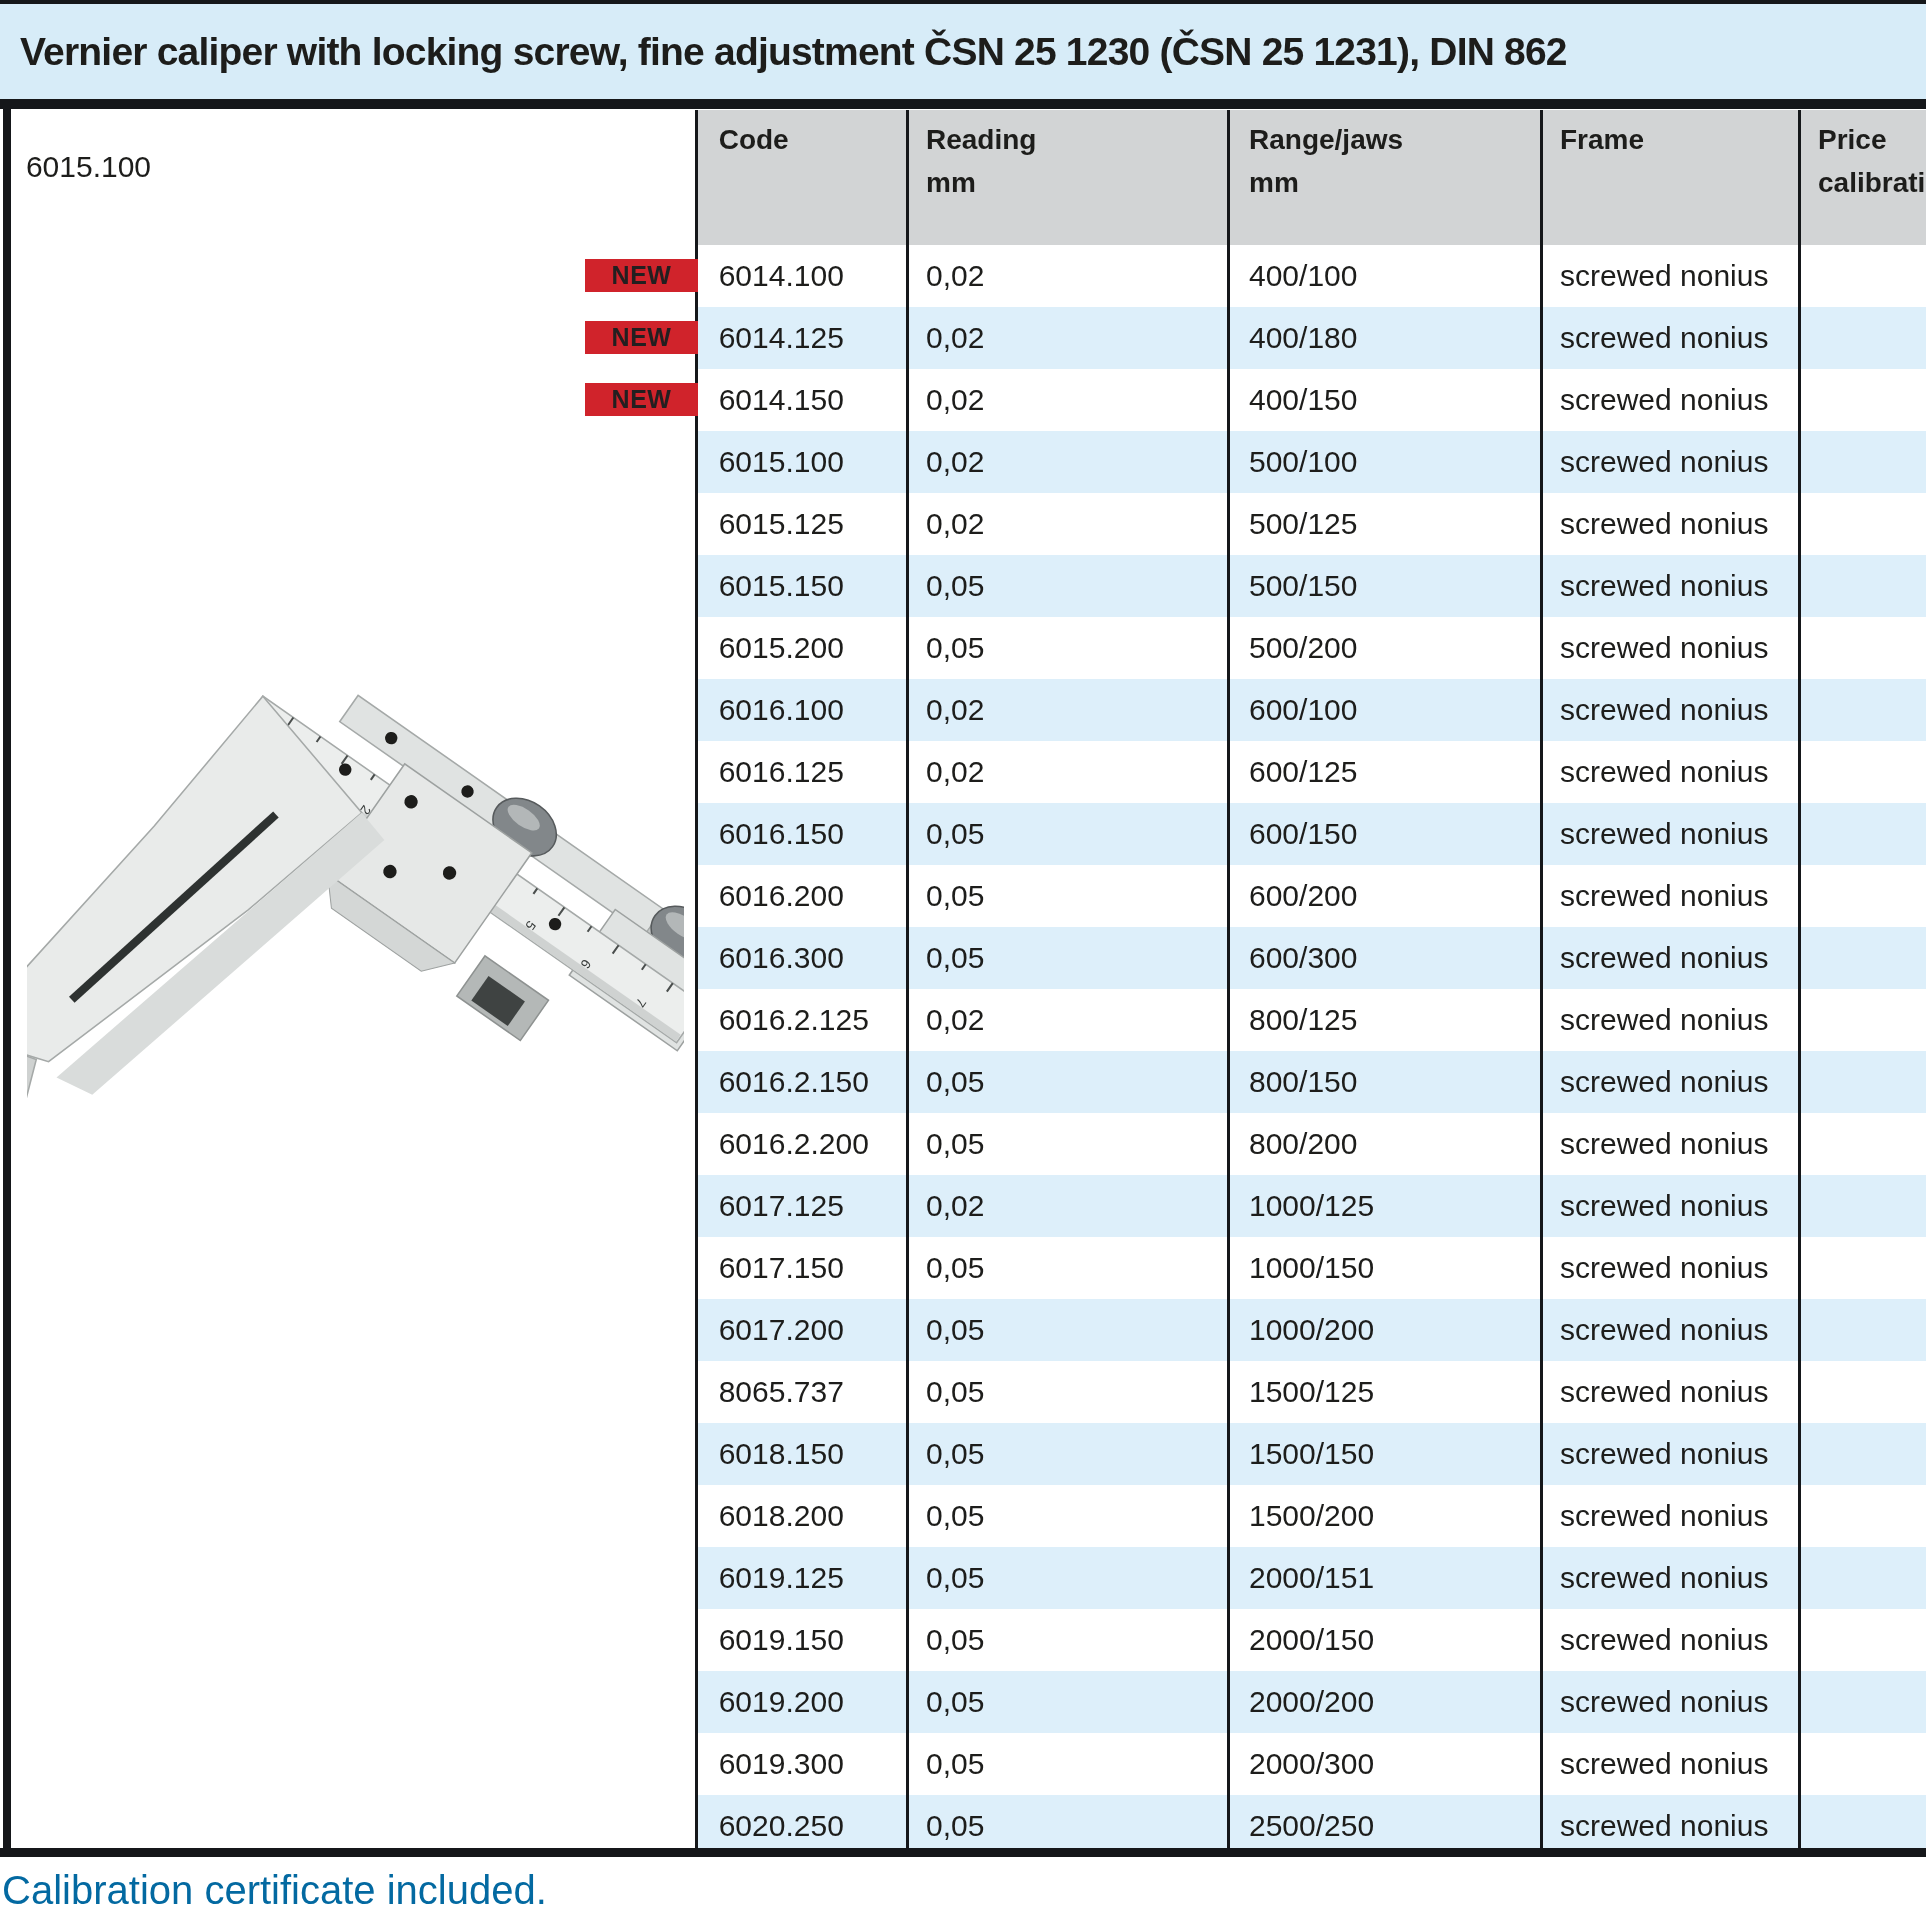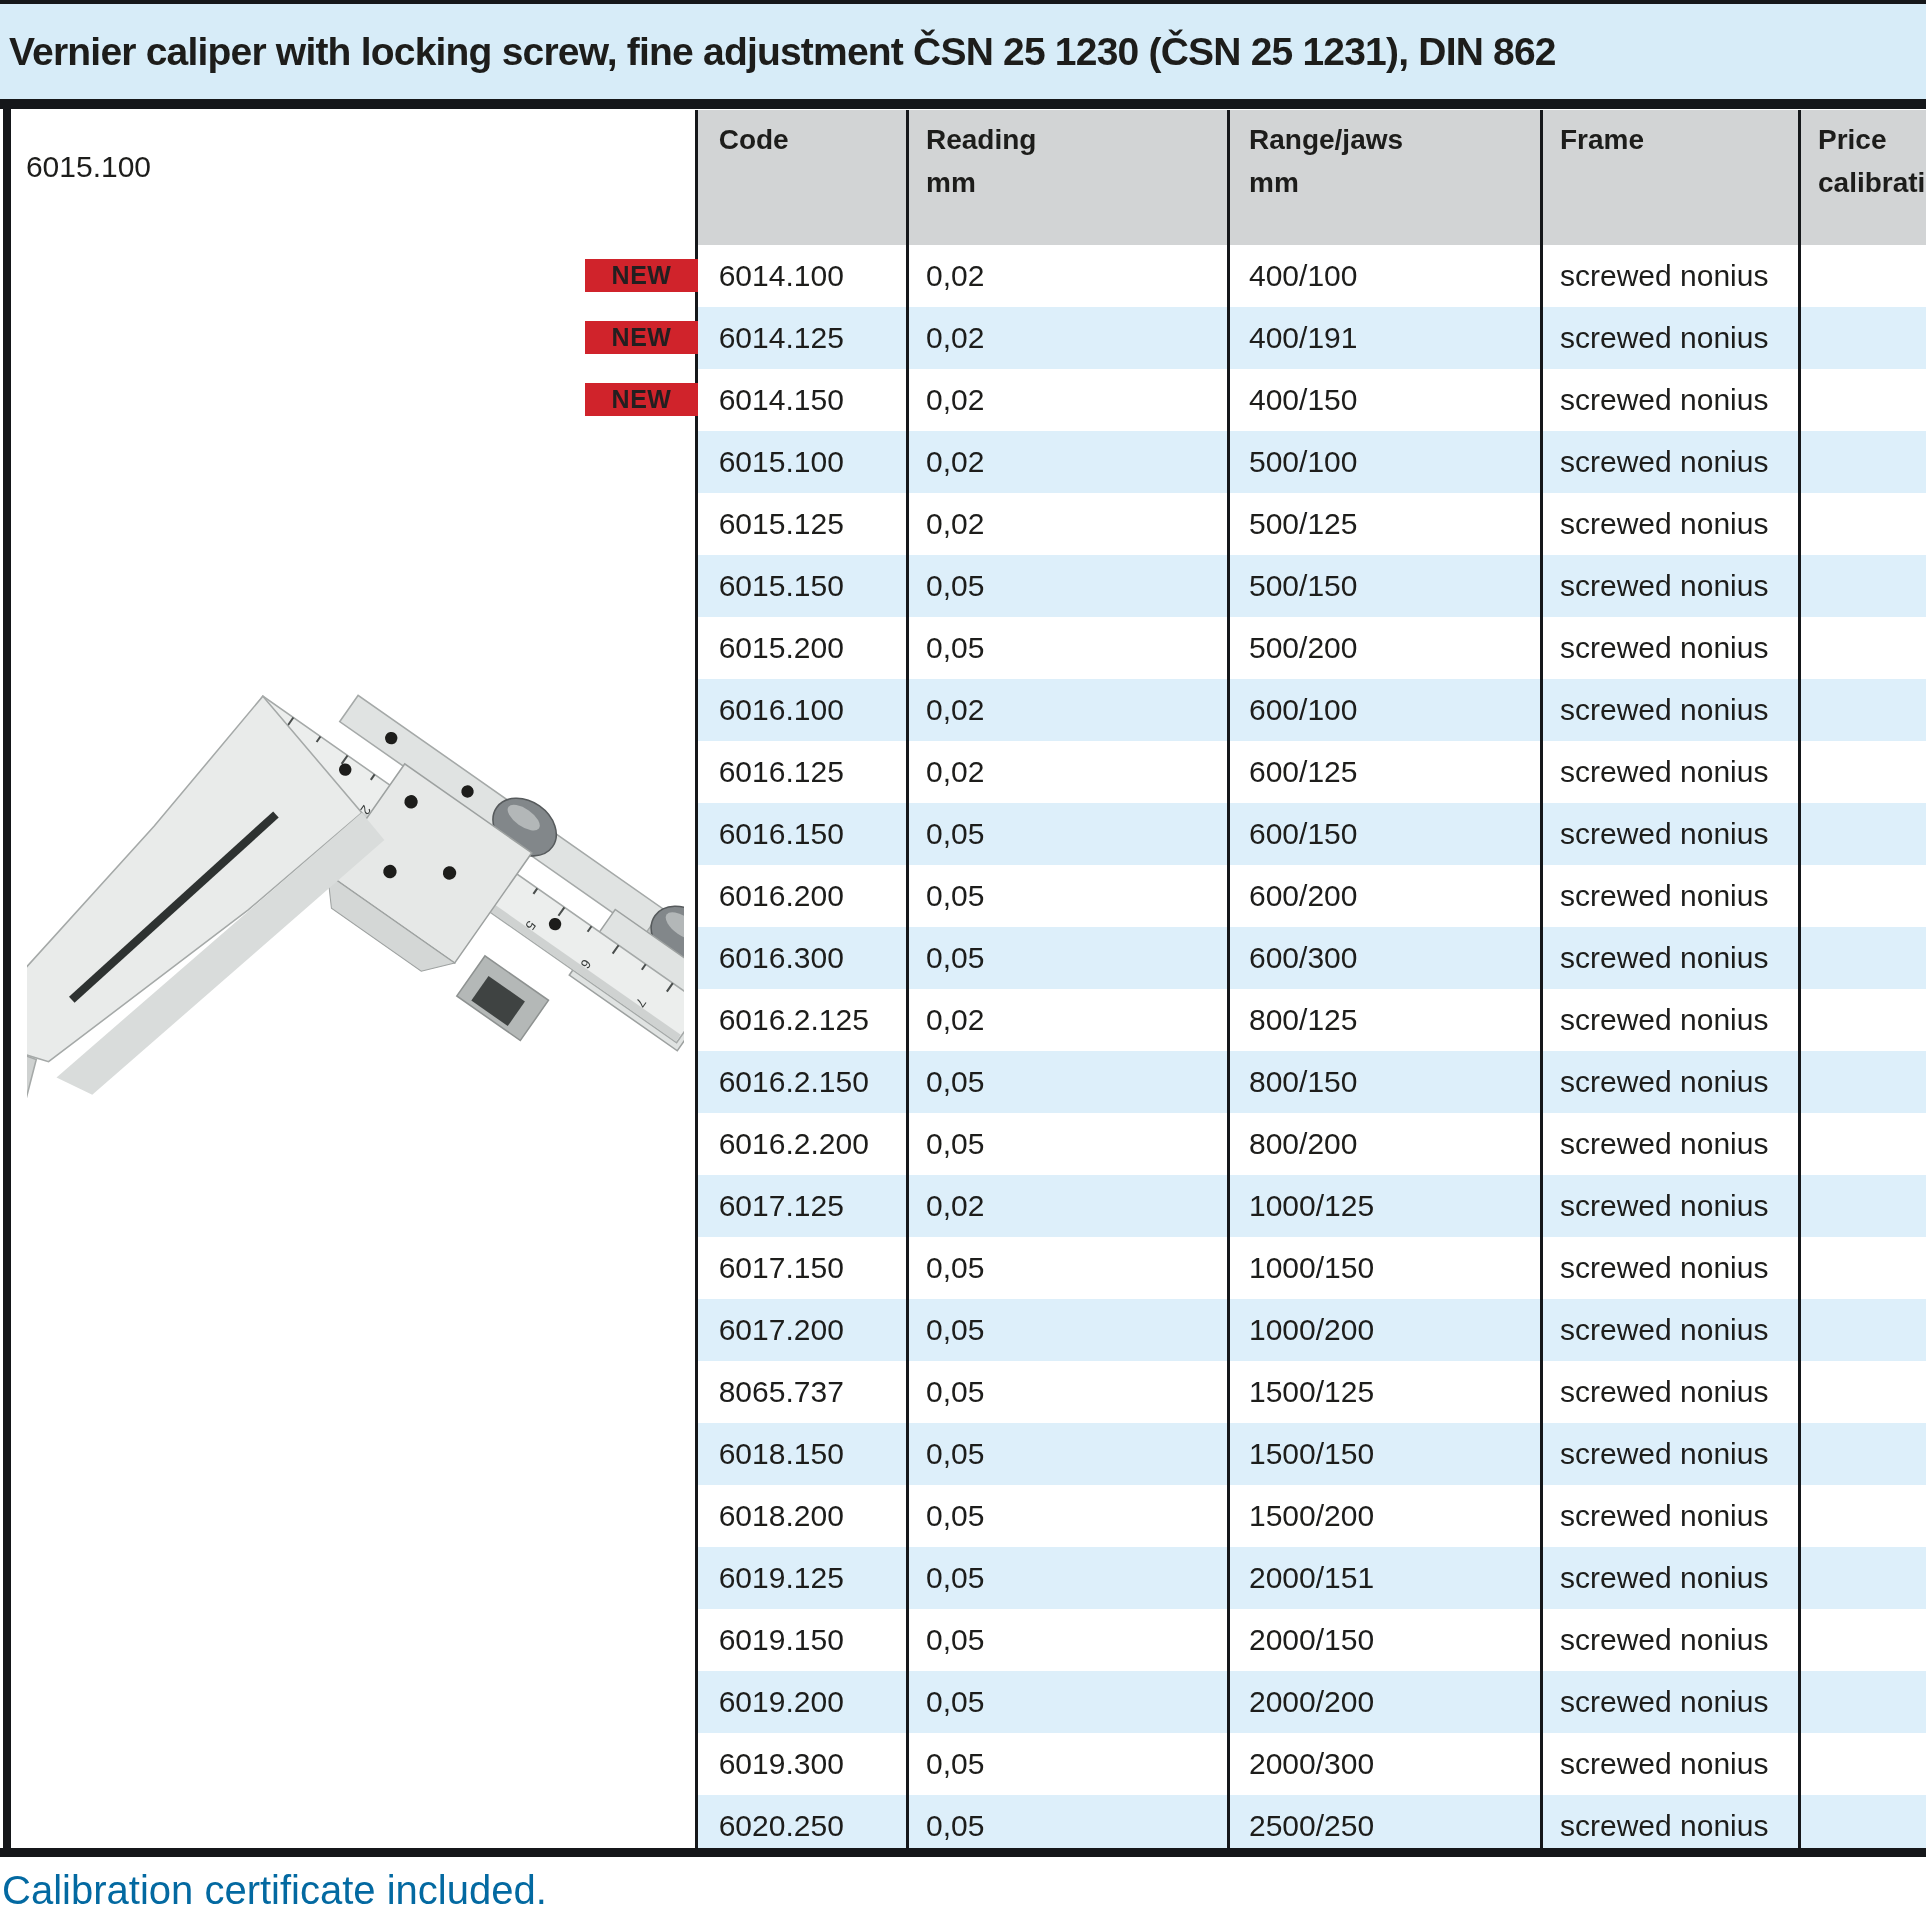--- a/index.html
+++ b/index.html
@@ -3,21 +3,21 @@
 <meta charset="utf-8">
 <style>
   html,body{margin:0;padding:0;background:#ffffff;overflow:hidden;}
   .page{position:relative;width:1926px;height:1908px;background:#ffffff;
         font-family:"Liberation Sans",sans-serif;color:#1d1d1b;}
 
   .top-edge{position:absolute;left:0;top:0;width:100%;height:4.1px;background:#15171a;}
 
   .title-bar{position:absolute;left:0;top:4.1px;width:100%;height:95px;background:#d7ecf8;}
   .title-bar h1{margin:0;font-size:39px;font-weight:bold;line-height:95px;
-                padding-left:9px;letter-spacing:-0.8px;white-space:nowrap;color:#1d1d1b;}
+                padding-left:20px;letter-spacing:-0.8px;white-space:nowrap;color:#1d1d1b;}
 
   .table-top-border{position:absolute;left:0;top:99px;width:100%;height:10.3px;background:#15171a;}
   .table-bottom-border{position:absolute;left:0;top:1848px;width:100%;height:9.3px;background:#15171a;}
   .table-left-border{position:absolute;left:3.1px;top:99px;width:8.3px;height:1758px;background:#15171a;}
 
   .image-cell{position:absolute;left:11.4px;top:110px;width:683px;height:1738px;background:#ffffff;}
   .product-label{position:absolute;left:14.5px;top:40px;font-size:30px;color:#1d1d1b;}
   .caliper-box{position:absolute;left:15.5px;top:507px;width:657px;height:579px;}
 
   .header-bg{position:absolute;left:698px;top:110px;right:0;height:135px;background:#d2d4d5;}
@@ -130,21 +130,21 @@
       <div class="cell c2">0,02</div>
       <div class="cell c3">400/100</div>
       <div class="cell c4">screwed nonius</div>
     </div>
       <div class="row is-new">
       <div class="badge">
           <span>NEW</span>
         </div>
       <div class="cell c1">6014.125</div>
       <div class="cell c2">0,02</div>
-      <div class="cell c3">400/191</div>
+      <div class="cell c3">400/180</div>
       <div class="cell c4">screwed nonius</div>
     </div>
       <div class="row is-new">
       <div class="badge">
           <span>NEW</span>
         </div>
       <div class="cell c1">6014.150</div>
       <div class="cell c2">0,02</div>
       <div class="cell c3">400/150</div>
       <div class="cell c4">screwed nonius</div>

